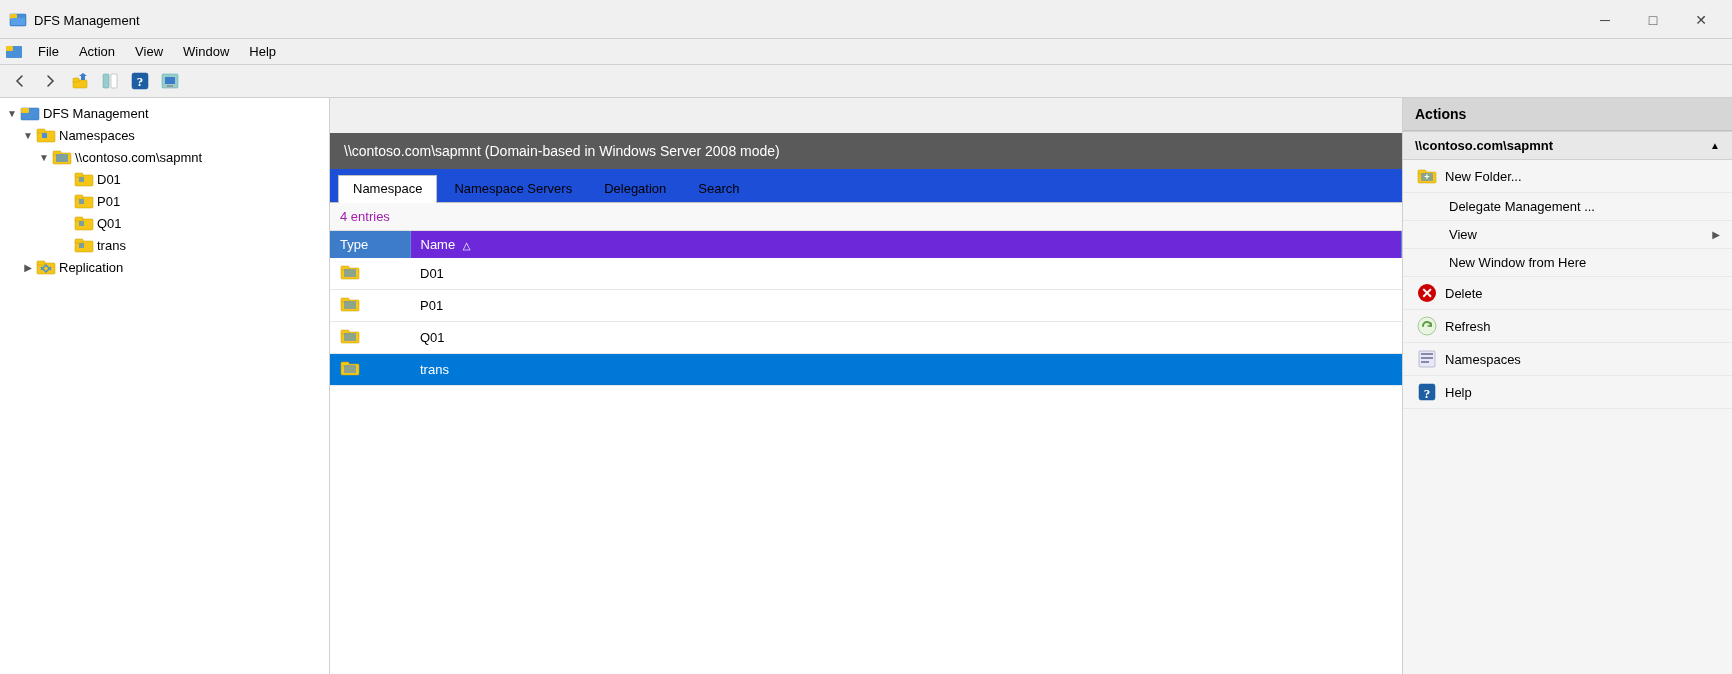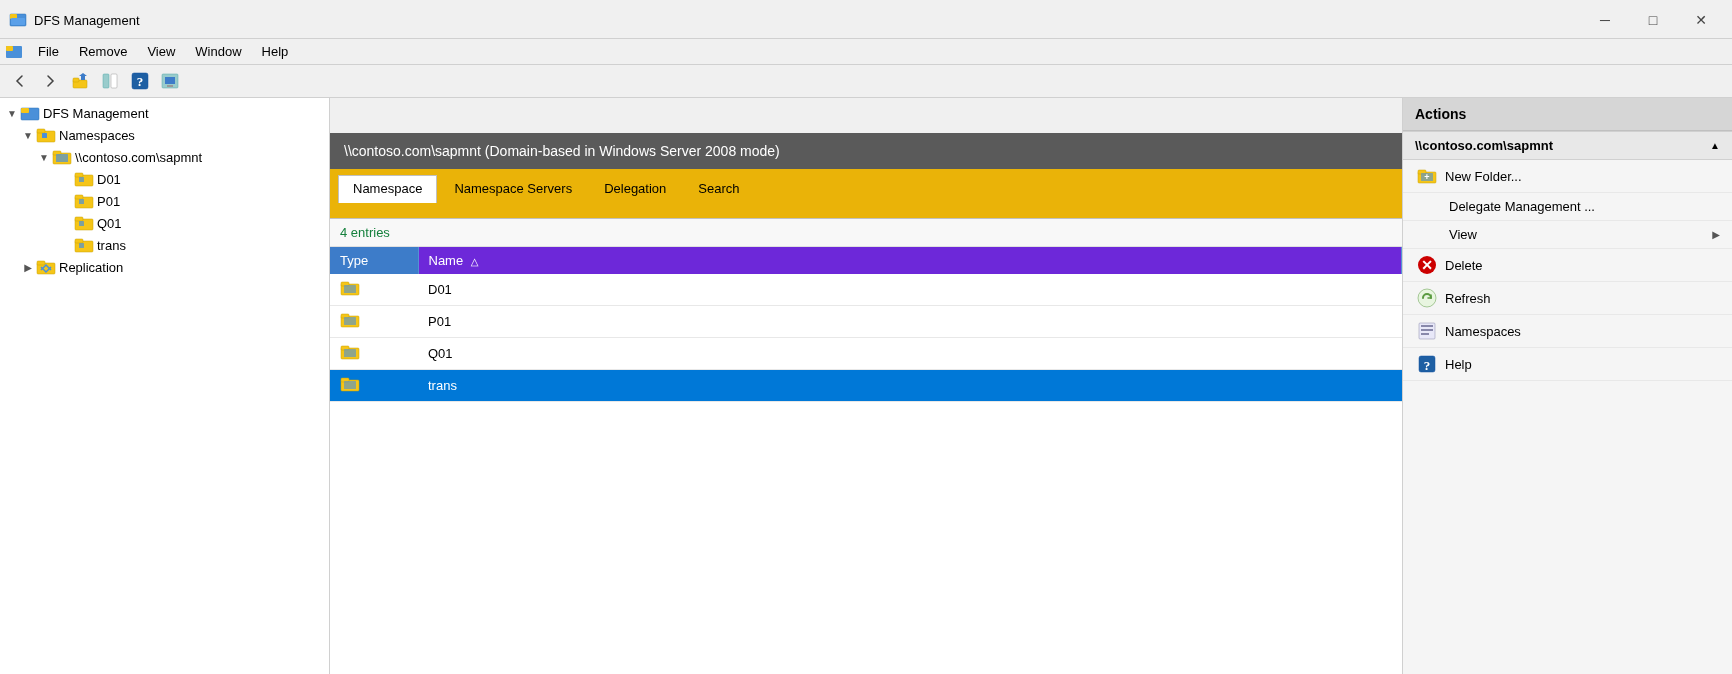--- a/index.html
+++ b/index.html
@@ -152,23 +152,23 @@
     .namespace-header {
       background: #5a5a5a;
       color: #fff;
       padding: 10px 14px;
       font-size: 14px;
       font-weight: 400;
     }
 
     .tabs-bar {
       display: flex;
-      background: #eab308;
+      background: #1d4ed8;
       border-bottom: 1px solid #c0c0c0;
-      padding: 6px 8px 16px 8px;
+      padding: 6px 8px 0 8px;
     }
     .tab {
       padding: 5px 14px 6px 14px;
       cursor: pointer;
       border: 1px solid transparent;
       border-bottom: none;
       font-size: 13px;
       background: transparent;
       color: #000;
       margin-right: 2px;
@@ -176,21 +176,21 @@
     .tab.active {
       background: #fff;
       border-color: #c0c0c0;
       border-bottom-color: #fff;
       margin-bottom: -1px;
     }
 
     .entries-bar {
       padding: 6px 10px;
       font-size: 13px;
-      color: #15803d;
+      color: #a21caf;
       background: #f8f8f8;
       border-bottom: 1px solid #e0e0e0;
     }
 
     .table-container {
       flex: 1;
       overflow-y: auto;
     }
 
     .data-table {
@@ -314,21 +314,21 @@
 </div>
 
 <div class="menu-bar">
   <div class="title-bar-icon" style="width:20px;height:20px;margin-right:4px;">
     <svg width="20" height="20" viewBox="0 0 20 20">
       <rect x="2" y="4" width="16" height="12" rx="1" fill="#4a90d9"></rect>
       <rect x="2" y="4" width="7" height="5" rx="1" fill="#f5c518"></rect>
     </svg>
   </div>
   <div class="menu-bar-item">File</div>
-  <div class="menu-bar-item">Remove</div>
+  <div class="menu-bar-item">Action</div>
   <div class="menu-bar-item">View</div>
   <div class="menu-bar-item">Window</div>
   <div class="menu-bar-item">Help</div>
 </div>
 
 <div class="toolbar">
   <button class="toolbar-btn" title="Back">
     <svg width="16" height="16" viewBox="0 0 16 16">
         <path d="M10 3L5 8l5 5" stroke="#444" stroke-width="1.5" fill="none" stroke-linecap="round"></path>
       </svg>
@@ -482,21 +482,21 @@
     </div>
 
     <div class="entries-bar">
       <span>4 entries</span>
     </div>
 
     <div class="table-container">
       <table class="data-table">
         <thead>
           <tr>
-            <th style="width:88px;">Type</th>
+            <th style="width:80px;">Type</th>
             <th class="sorted">
               Name <span class="sort-arrow">△</span>
             </th>
           </tr>
         </thead>
         <tbody id="table-body">
 
         <tr>
               <td><svg width="20" height="18" viewBox="0 0 20 18">
       <rect x="1" y="5" width="18" height="11" rx="1" fill="#f5c518" stroke="#c8a000" stroke-width="0.5"></rect>
@@ -562,20 +562,23 @@
     <div class="action-item action-item-no-icon">
       <span class="action-item-label">Delegate Management ...</span>
     </div>
 
 
     <div class="action-item action-item-no-icon has-submenu" style="display:flex;justify-content:space-between;">
       <span class="action-item-label">View</span>
       <span class="action-submenu-arrow">▶</span>
     </div>
 
+    <div class="action-item action-item-no-icon">
+      <span class="action-item-label">New Window from Here</span>
+    </div>
 
     <div class="action-item">
       <div class="action-item-icon">
         <svg width="20" height="20" viewBox="0 0 20 20">
           <circle cx="10" cy="10" r="9" fill="#cc0000"></circle>
           <text x="10" y="15" text-anchor="middle" fill="white" font-size="14" font-weight="bold">✕</text>
         </svg>
       </div>
       <span class="action-item-label">Delete</span>
     </div>

